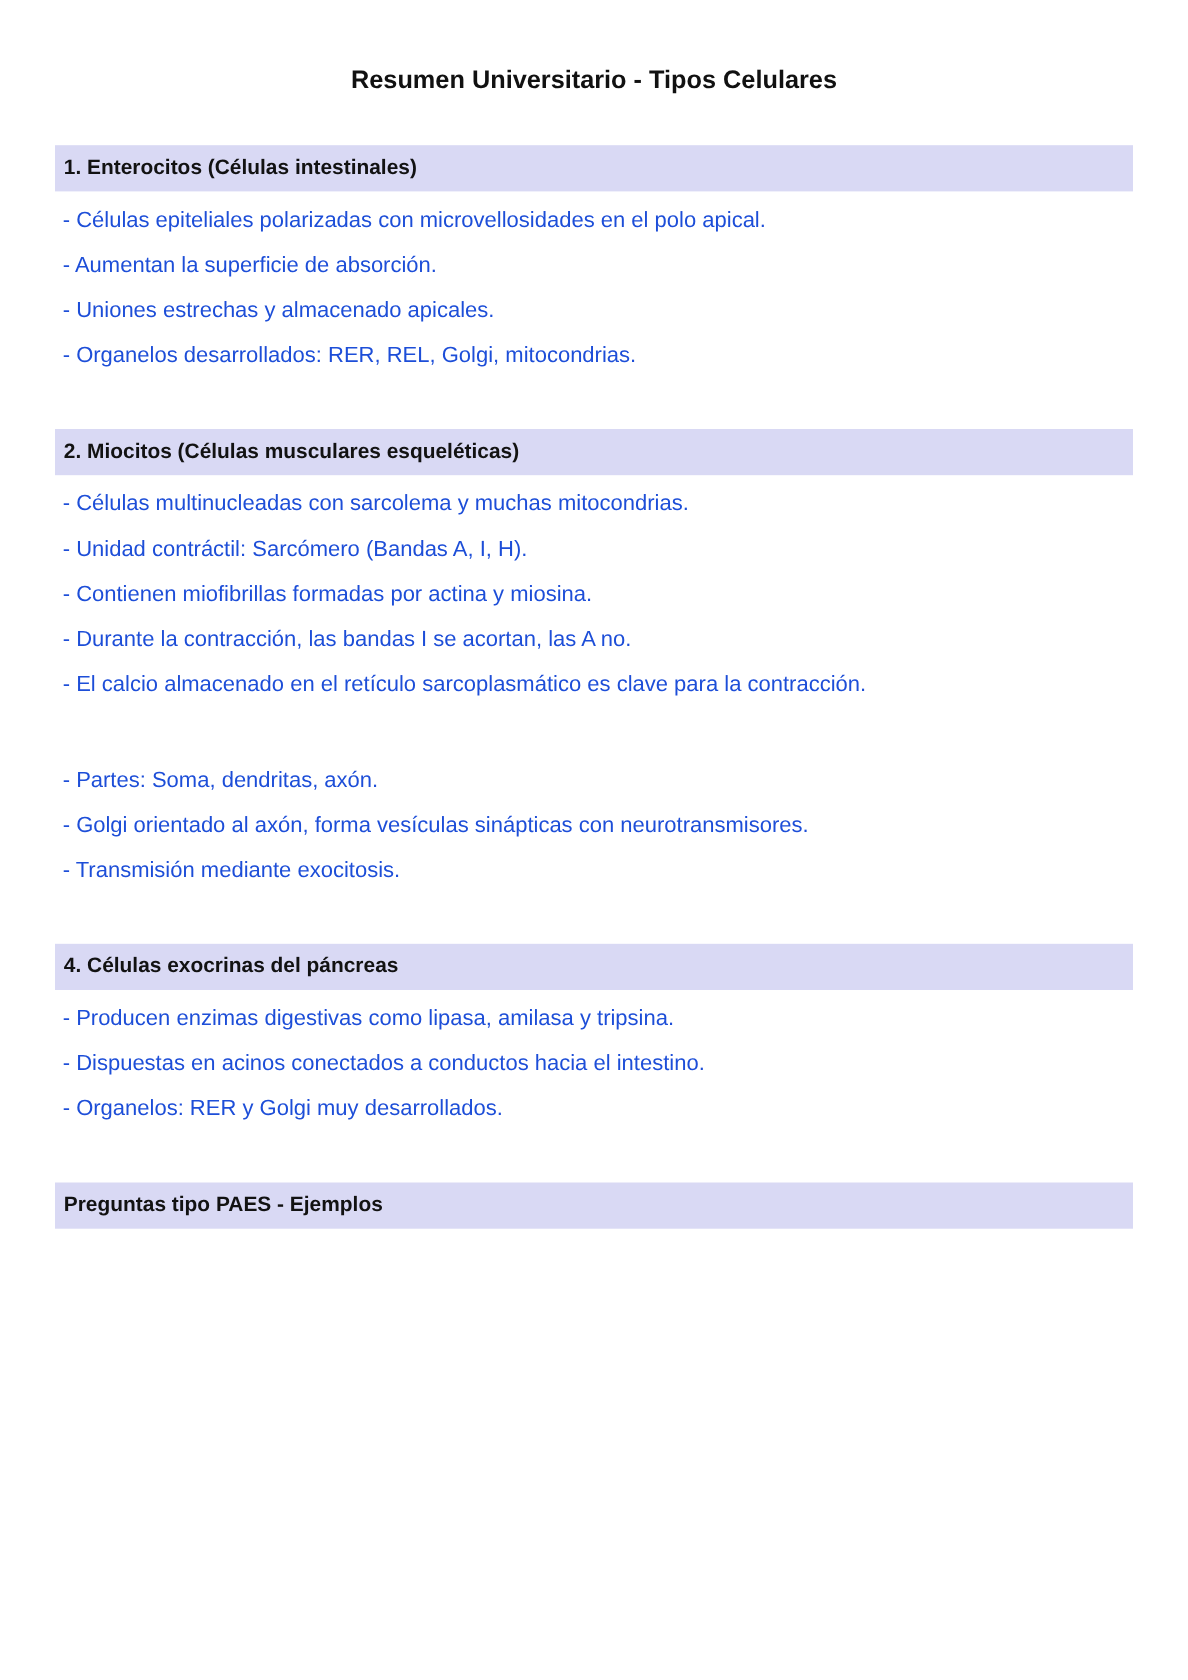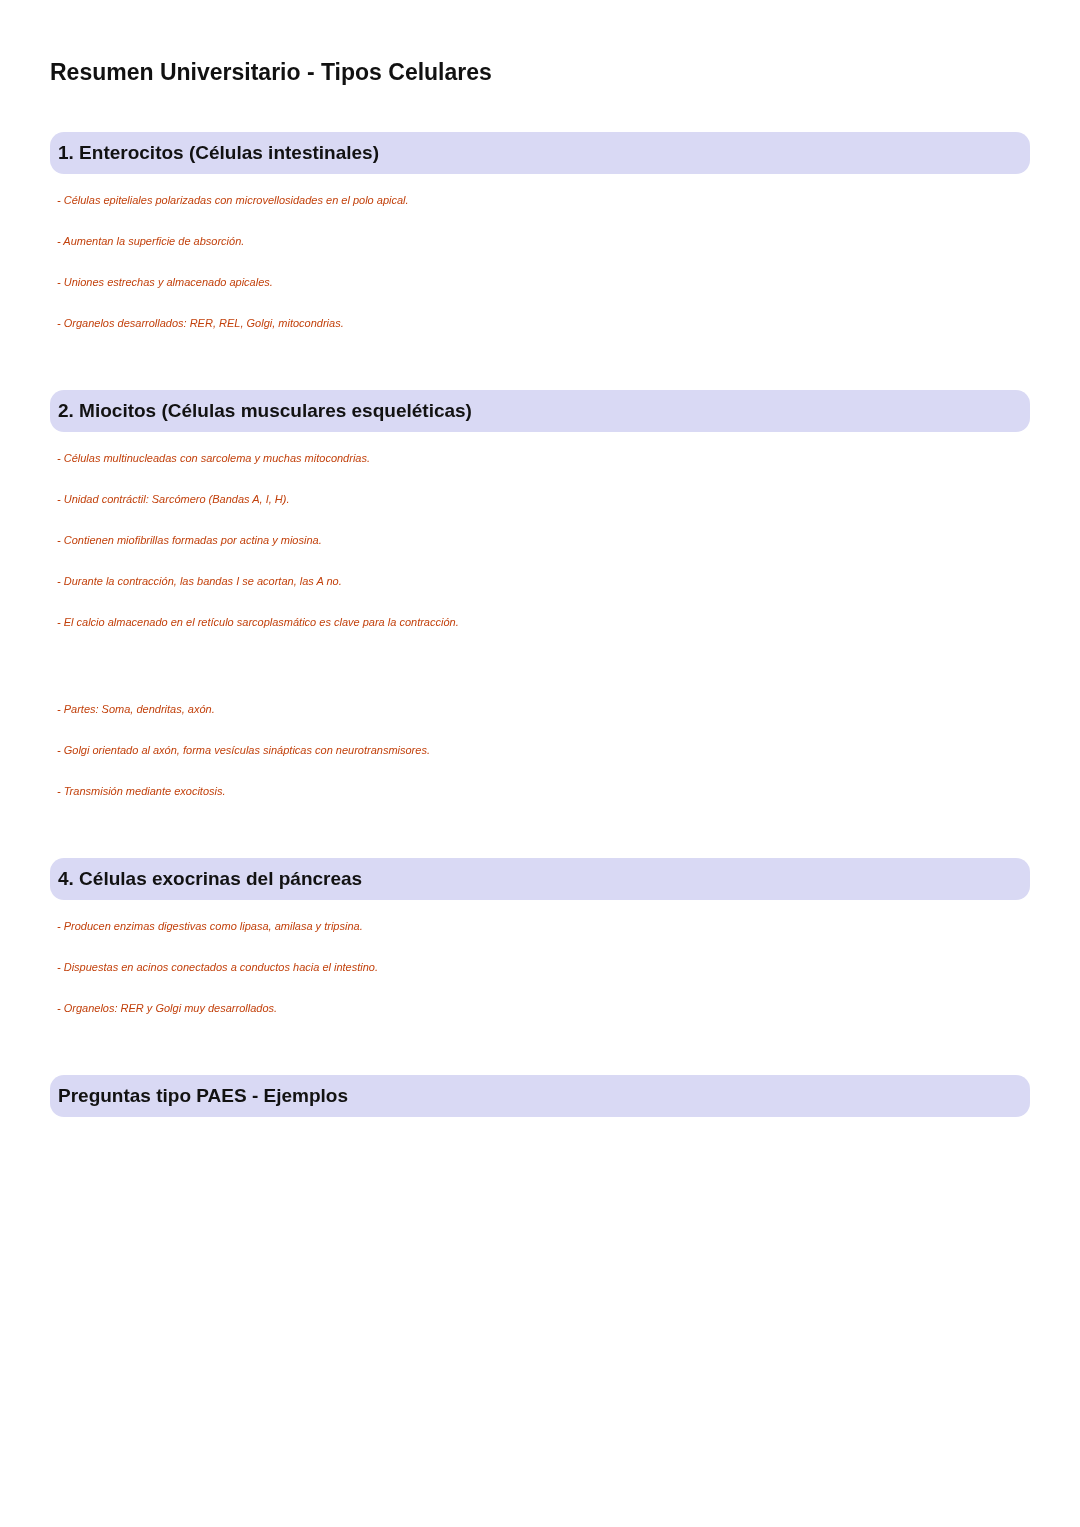--- a/index.html
+++ b/index.html
@@ -15,47 +15,46 @@
     overflow: hidden;
   }
   .page {
     box-sizing: border-box;
     width: 1080px;
     height: 1527px;
     padding: 58px 50px 0 50px;
   }
   .doc-title {
     margin: 0 0 46px 0;
+    text-align: center;
     font-size: 23px;
     line-height: 28px;
     font-weight: bold;
     color: #111111;
   }
   section.sec {
     margin: 0 0 46px 0;
   }
   .sec-header {
     background: #d9d9f4;
     padding: 9px 8px;
     font-size: 19px;
     line-height: 24px;
     font-weight: bold;
     color: #121212;
-    border-radius: 14px;
   }
   .bullets {
     margin-top: 6px;
   }
   .bullet {
     margin: 0;
     padding: 10px 0 10px 7px;
-    font-size: 11px;
+    font-size: 20px;
     line-height: 21px;
-    color: #c2410c;
-    font-style: italic;
+    color: #1d4ed8;
   }
 </style>
 </head>
 <body>
 
 <div class="page">
   <h1 class="doc-title">Resumen Universitario - Tipos Celulares</h1>
   <div id="sections">
   <section class="sec">
     <div class="sec-header">

